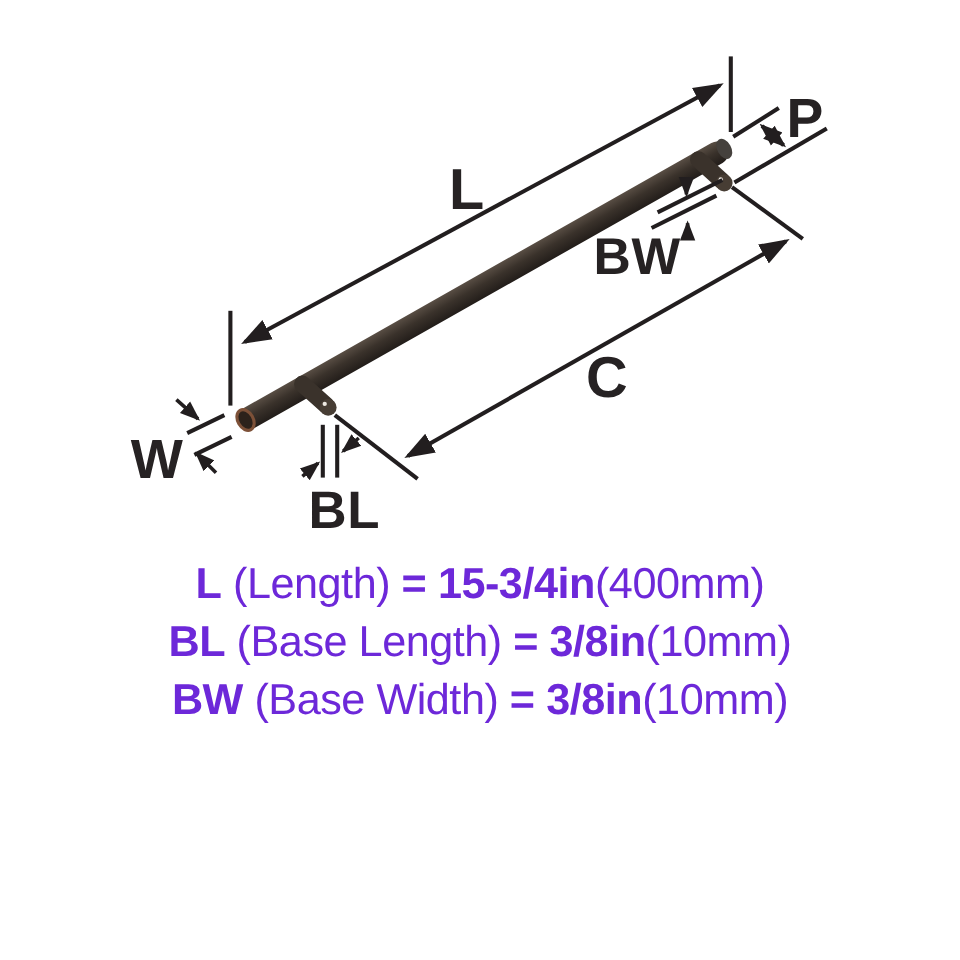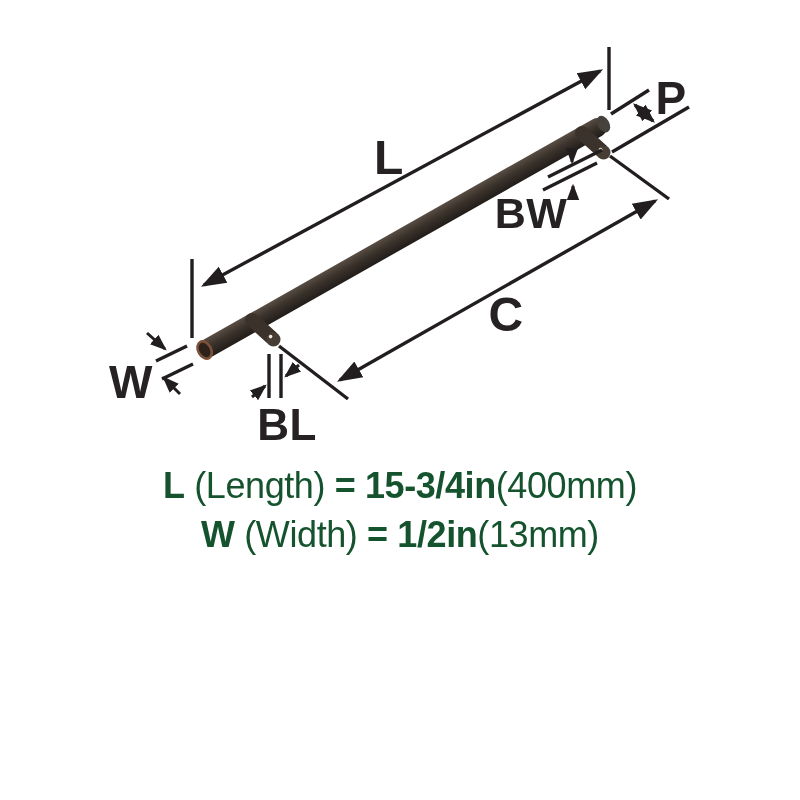--- a/index.html
+++ b/index.html
@@ -9,21 +9,21 @@
   }
   svg{position:absolute;left:0;top:0;display:block;}
   .dim{stroke:#221e1f;stroke-width:3.4;fill:none;}
   .dimthin{stroke:#221e1f;stroke-width:3;fill:none;}
   .lbl{
     font-family:"Liberation Sans", sans-serif;
     font-weight:700;fill:#262223;text-anchor:middle;letter-spacing:0.5px;
   }
   .legend{
     position:absolute;left:0;right:0;top:462px;text-align:center;
-    font-size:36px;line-height:48.6px;color:#14532d;letter-spacing:-0.4px;
+    font-size:36px;line-height:48.6px;color:#6d28d9;letter-spacing:-0.4px;
   }
   .legend-line{white-space:pre;}
   .legend .b{font-weight:700;}
   .legend .r{font-weight:400;}
 </style>
 </head>
 <body>
 
 <div class="stage">
 
@@ -99,16 +99,17 @@
       <line class="dim" x1="269" y1="354" x2="269" y2="398"></line>
       <line class="dim" x1="281" y1="354" x2="281" y2="398"></line>
       <line class="dimthin" x1="252" y1="397" x2="265" y2="386" marker-end="url(#ahS)"></line>
       <line class="dimthin" x1="299" y1="365" x2="286" y2="376" marker-end="url(#ahS)"></line>
       <text class="lbl" x="287" y="440" font-size="44">BL</text>
     </g>
   </svg>
 
   <div class="legend">
     <div class="legend-line"><span class="b">L</span><span class="r"> (Length) </span><span class="b">= 15-3/4in</span><span class="r">(400mm)</span></div>
-    <div class="legend-line"><span class="b">W</span><span class="r"> (Width) </span><span class="b">= 1/2in</span><span class="r">(13mm)</span></div>
+    <div class="legend-line"><span class="b">BL</span><span class="r"> (Base Length) </span><span class="b">= 3/8in</span><span class="r">(10mm)</span></div>
+    <div class="legend-line"><span class="b">BW</span><span class="r"> (Base Width) </span><span class="b">= 3/8in</span><span class="r">(10mm)</span></div>
   </div>
 
 </div>
 
 </body></html>

